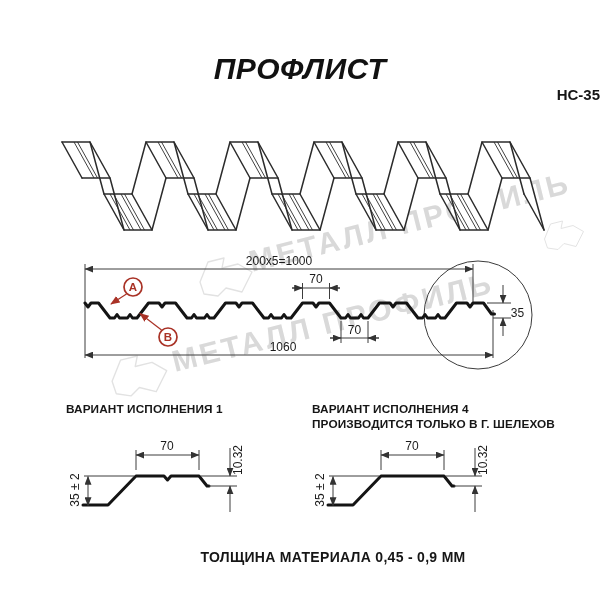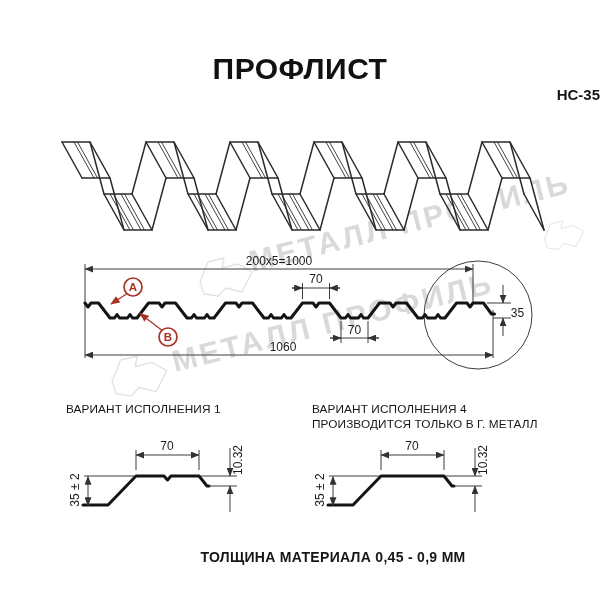--- a/index.html
+++ b/index.html
@@ -1,22 +1,22 @@
 <!DOCTYPE html>
 <html><head>
 <meta charset="utf-8">
 <style>
   html,body{margin:0;padding:0;background:#fff;}
   #stage{position:relative;width:600px;height:600px;background:#fff;overflow:hidden;
          font-family:"Liberation Sans",sans-serif;color:#111;}
   #title{position:absolute;top:52px;left:0;width:600px;text-align:center;
-         font-size:30px;font-weight:800;letter-spacing:.5px;color:#111;}
+         font-size:30px;font-weight:800;letter-spacing:.5px;color:#111;font-style:italic;}
   #subtitle{position:absolute;top:86px;left:0;width:600px;text-align:right;
          font-size:15px;font-weight:700;color:#161616;}
-  .vheading{position:absolute;font-size:11.8px;font-weight:400;color:#161616;
+  .vheading{position:absolute;font-size:11.8px;font-weight:700;color:#161616;
          line-height:15px;letter-spacing:.1px;white-space:nowrap;}
   #v1h{left:66px;top:402px;}
   #v2h{left:312px;top:402px;}
   #footer{position:absolute;top:549px;left:0;width:600px;text-align:center;
          font-size:14px;font-weight:700;letter-spacing:.3px;color:#161616;padding-left:33px;}
   svg{position:absolute;left:0;top:0;}
   .s{stroke:#2b2b2b;stroke-width:1.5;fill:none;stroke-linejoin:round;stroke-linecap:round;}
   .t{stroke:#2b2b2b;stroke-width:.9;fill:none;}
   .bold{stroke:#141414;stroke-width:3;fill:none;stroke-linejoin:round;stroke-linecap:round;}
   .thin{stroke:#3c3c3c;stroke-width:1;fill:none;}
@@ -204,17 +204,17 @@
         <text class="dimtxt" font-size="11" text-anchor="middle" transform="rotate(-90 487 460)" x="487" y="460">10.32</text>
       </g>
     </g>
   </svg>
 
   <div id="v1h" class="vheading">
     <div>ВАРИАНТ ИСПОЛНЕНИЯ 1</div>
   </div>
   <div id="v2h" class="vheading">
     <div>ВАРИАНТ ИСПОЛНЕНИЯ 4</div>
-    <div>ПРОИЗВОДИТСЯ ТОЛЬКО В Г. МЕТАЛЛ</div>
+    <div>ПРОИЗВОДИТСЯ ТОЛЬКО В Г. ШЕЛЕХОВ</div>
   </div>
 
   <div id="footer">ТОЛЩИНА МАТЕРИАЛА 0,45 - 0,9 ММ</div>
 </div>
 
 </body></html>

